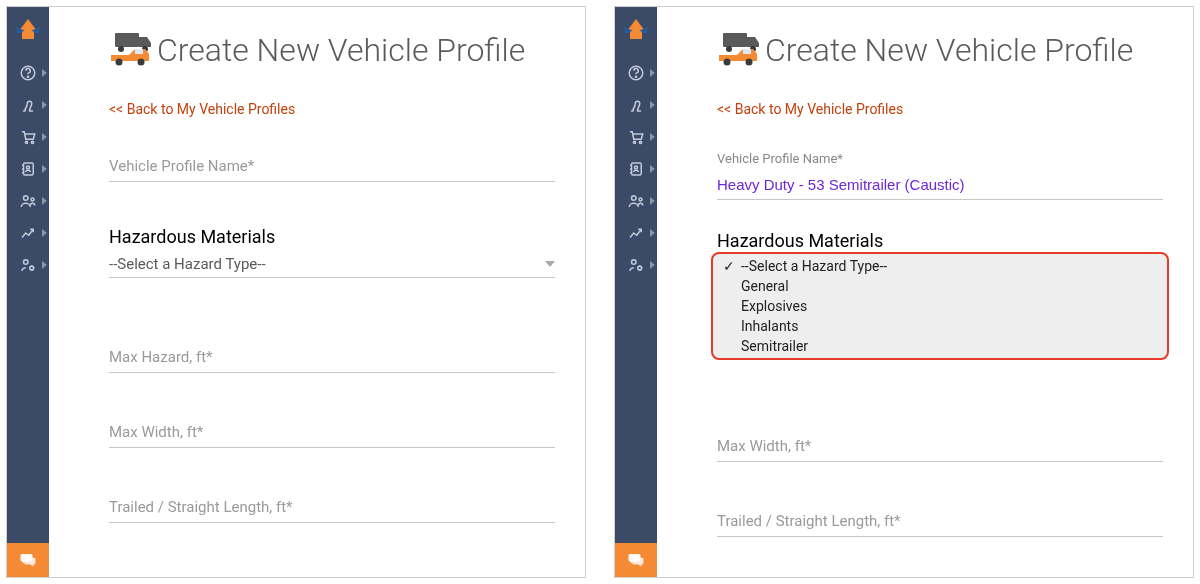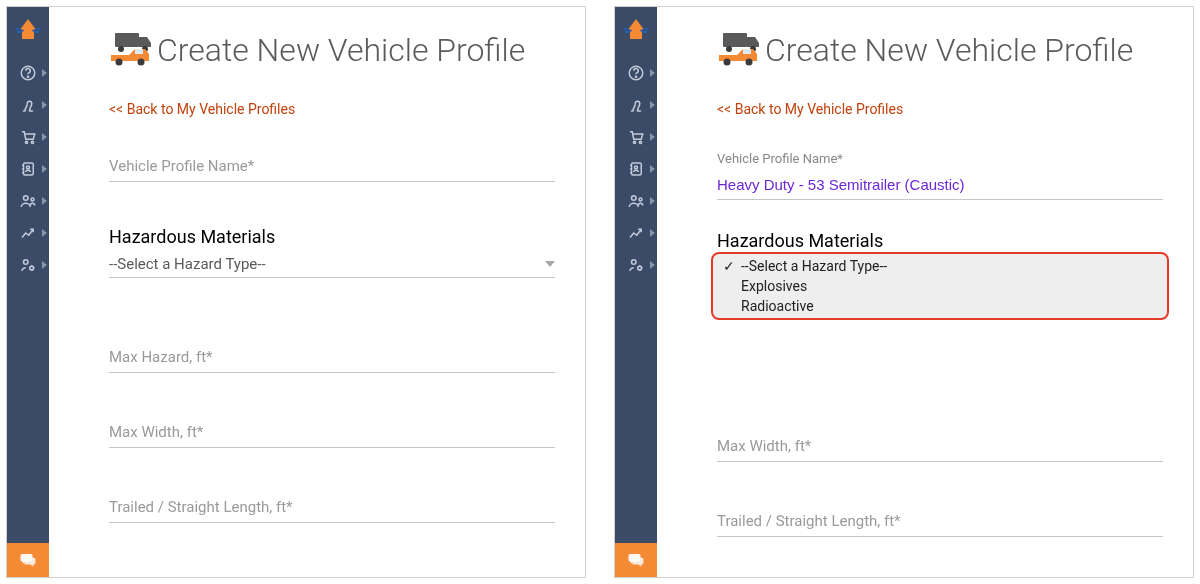--- a/index.html
+++ b/index.html
@@ -397,22 +397,24 @@
       <div class="field" style="margin-bottom:30px">
         <div class="field-label" style="color:#888;font-size:13px">Vehicle Profile Name*</div>
         <input class="underline" type="text" value="Heavy Duty - 53 Semitrailer (Caustic)" style="">
       </div>
 
       <div class="field" style="position:relative; margin-bottom:180px">
         <div class="field-label">Hazardous Materials</div>
         <div class="dropdown-wrap">
           <div class="dropdown-inner" id="dd-options">
               <div class="dd-option">--Select a Hazard Type--<span class="check">✓</span></div>
+              <div class="dd-option">General</div>
               <div class="dd-option">Explosives</div>
-              <div class="dd-option">Radioactive</div>
+              <div class="dd-option">Inhalants</div>
+              <div class="dd-option">Semitrailer</div>
             </div>
         </div>
       </div>
 
       <div class="field">
         <div class="placeholder-label">Max Width, ft*</div>
       </div>
       <div class="field">
         <div class="placeholder-label">Trailed / Straight Length, ft*</div>
       </div>

